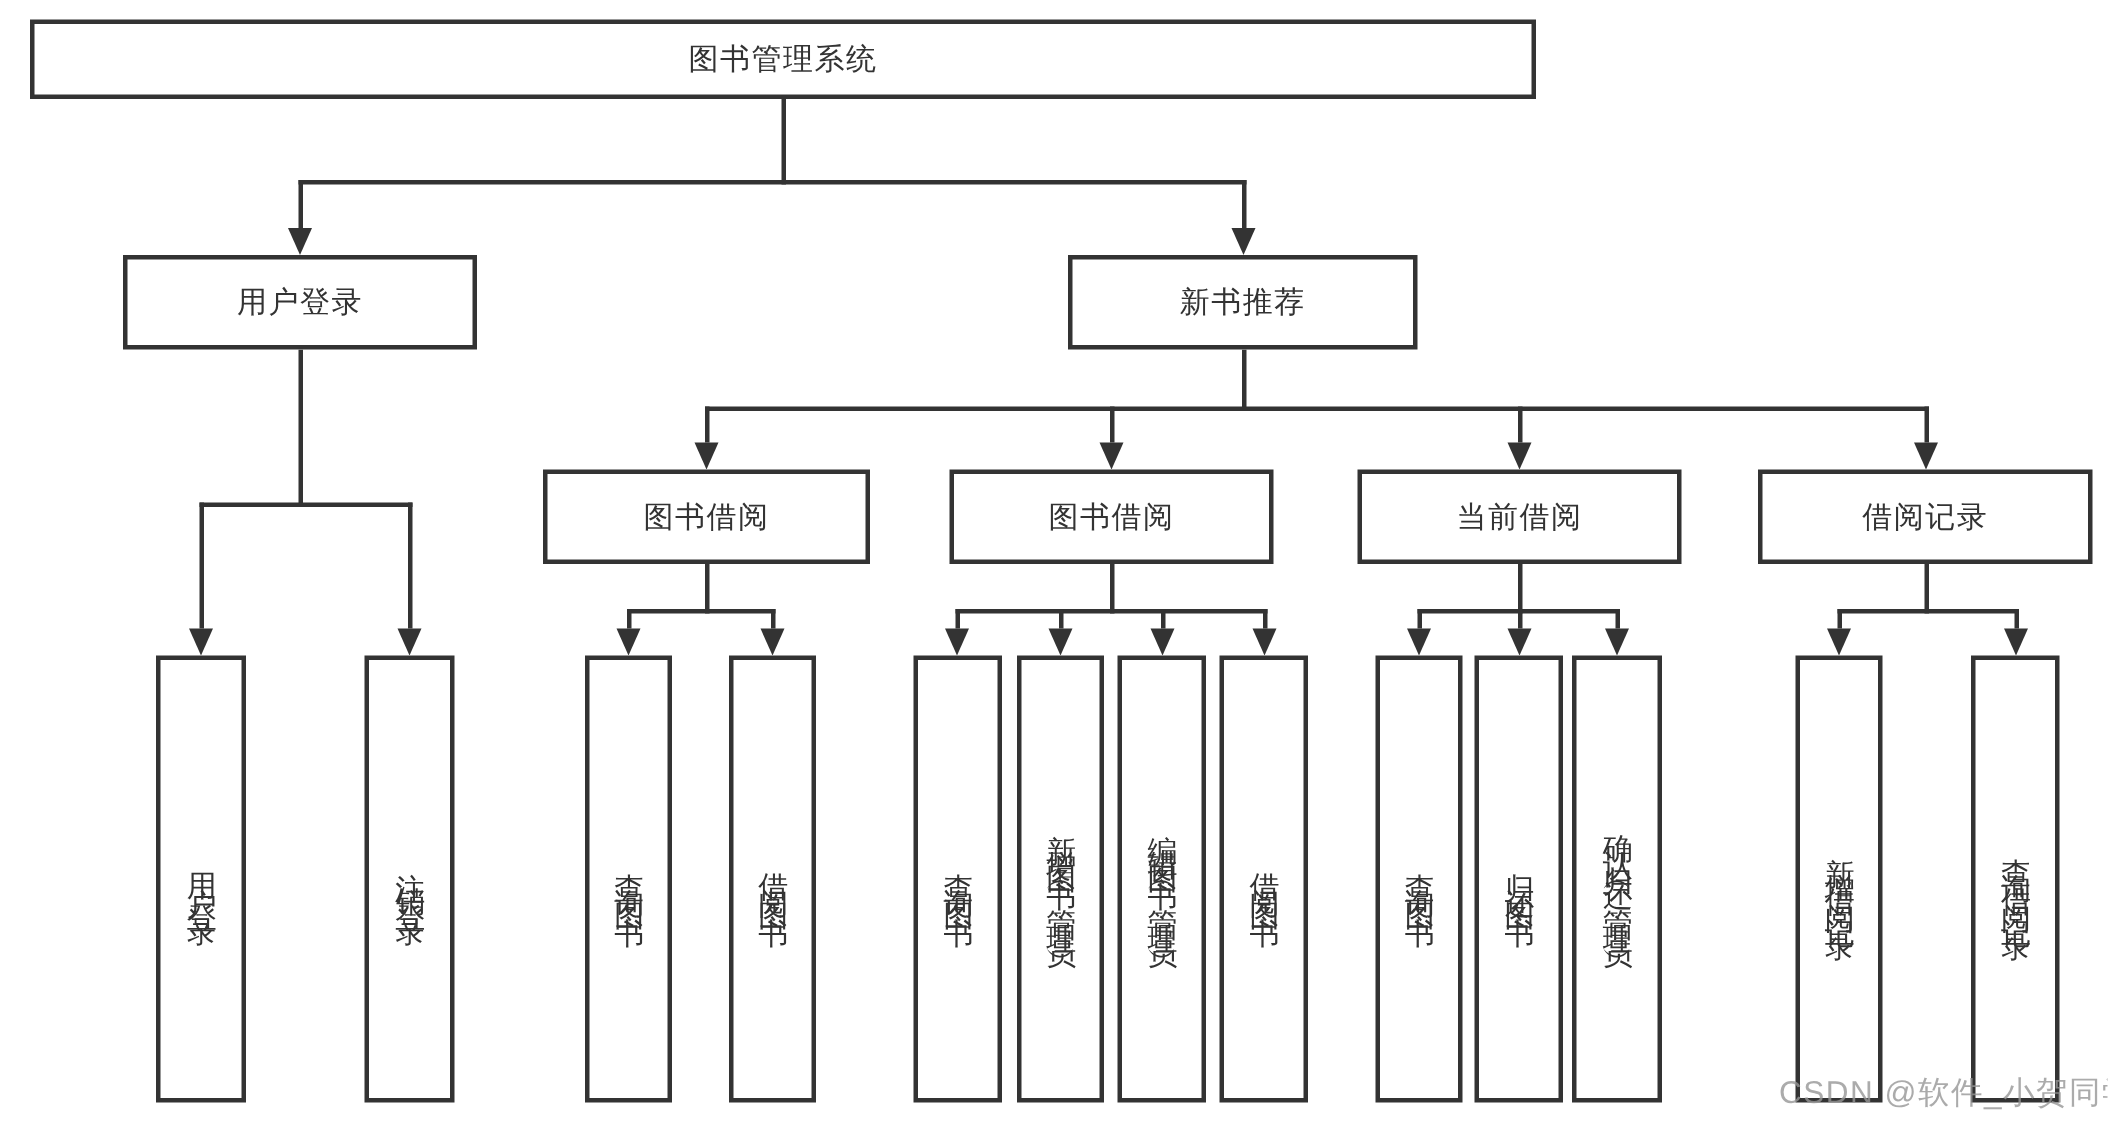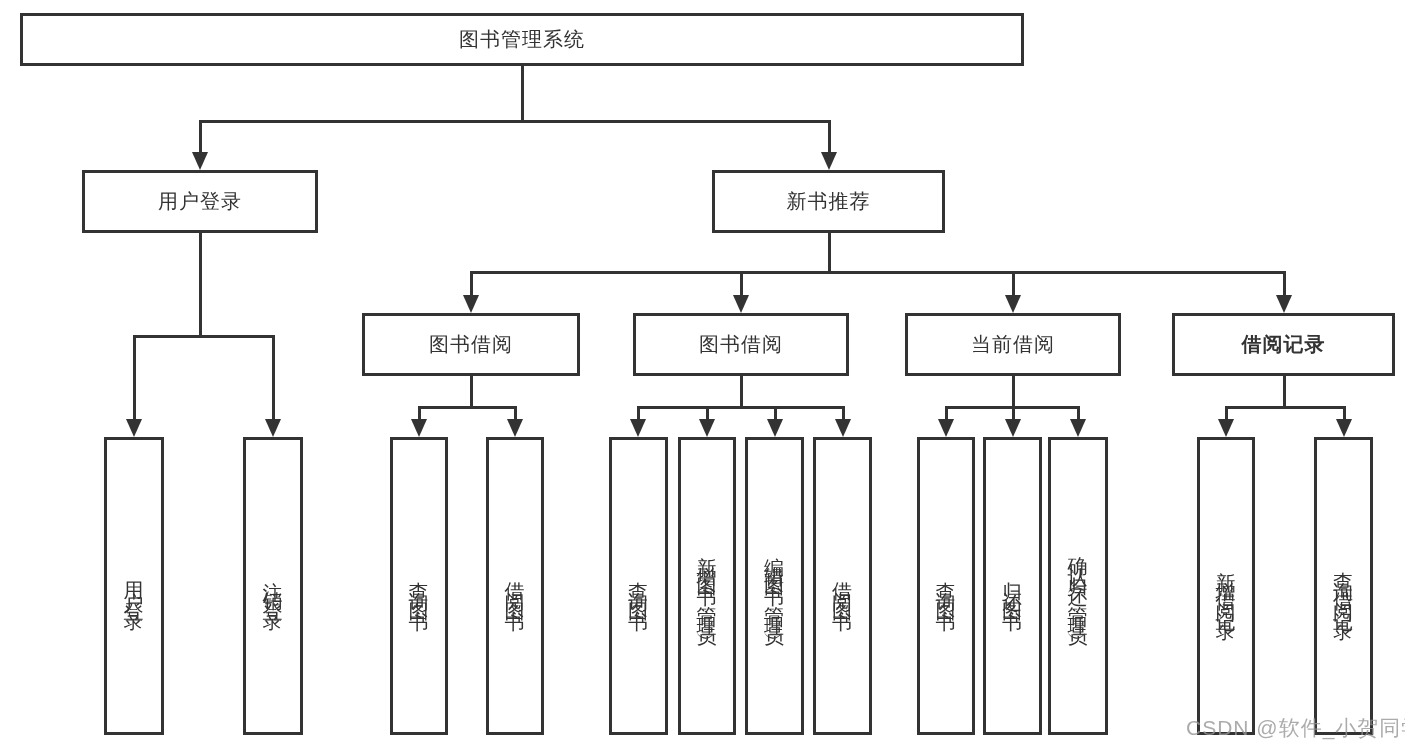--- a/index.html
+++ b/index.html
@@ -84,21 +84,21 @@
 
   <div class="node" style="left:362px; top:313px; width:218px; height:63px;">
     <span class="lbl">图书借阅</span>
   </div>
   <div class="node" style="left:905px; top:313px; width:216px; height:63px;">
     <span class="lbl">当前借阅</span>
   </div>
   <div class="node" style="left:633px; top:313px; width:216px; height:63px;">
     <span class="lbl">图书借阅</span>
   </div>
-  <div class="node" style="left:1172px; top:313px; width:223px; height:63px;font-weight:bold;">
+  <div class="node" style="left:1172px; top:313px; width:223px; height:63px;">
     <span class="lbl">借阅记录</span>
   </div>
 
   <div class="node v" style="left:104px; top:437px; width:60px; height:298px;">
     <span class="lbl">用户登录</span>
   </div>
   <div class="node v" style="left:243px; top:437px; width:60px; height:298px;">
     <span class="lbl">注销登录</span>
   </div>
 

